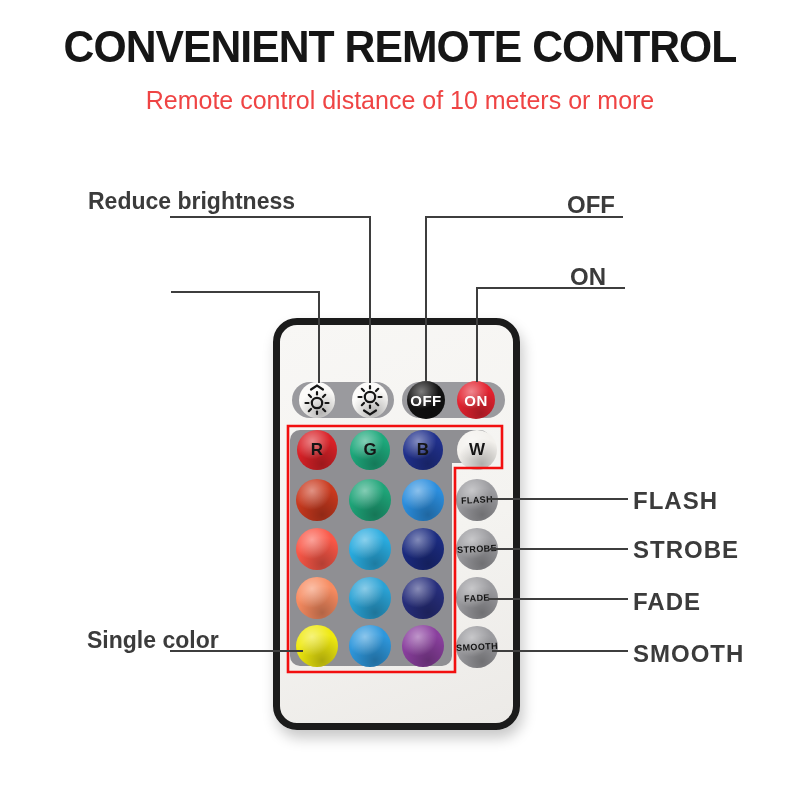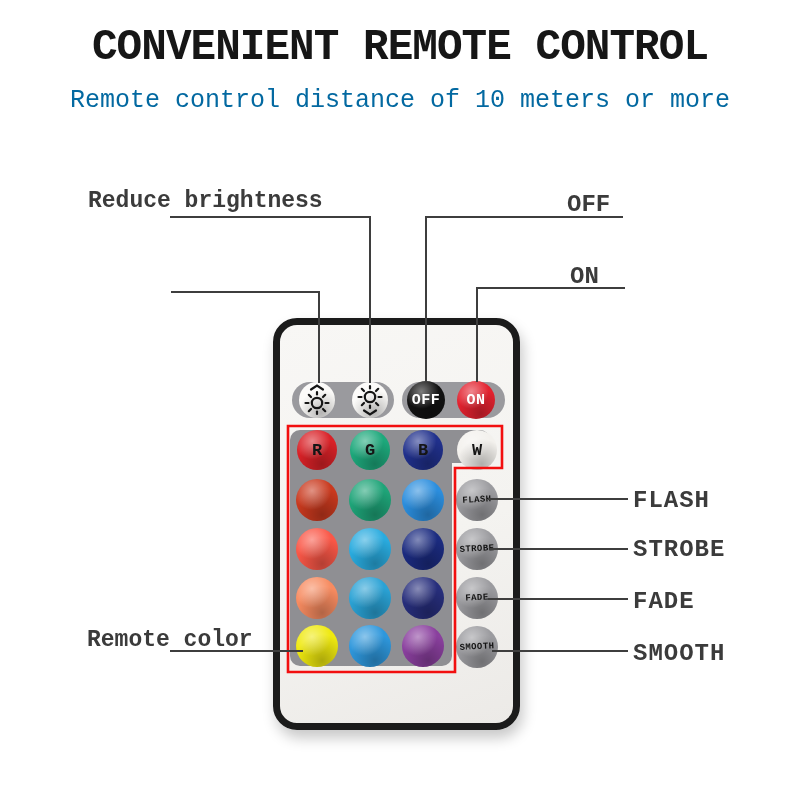--- a/index.html
+++ b/index.html
@@ -1,28 +1,28 @@
 <!DOCTYPE html>
 <html><head>
 <meta charset="utf-8">
 <style>
   html,body{margin:0;padding:0;background:#ffffff;}
   .canvas{
     position:relative;width:800px;height:800px;background:#ffffff;overflow:hidden;
-    font-family:Liberation Mono, monospace;
+    font-family:Liberation Sans, sans-serif;
     border-radius:7px;
   }
   .title{
     position:absolute;left:0;top:22px;width:800px;text-align:center;
     font-size:44px;font-weight:800;letter-spacing:-1px;color:#161616;
     transform:scaleX(.97);transform-origin:center;
   }
   .subtitle{
     position:absolute;left:0;top:86px;width:800px;text-align:center;
-    font-size:25px;font-weight:400;color:#0369a1;
+    font-size:25px;font-weight:400;color:#ef4444;
   }
   .callout{
     position:absolute;font-weight:700;color:#3b3b3b;font-size:23px;white-space:nowrap;z-index:40;text-align:center;
   }
   .callout.right{font-size:24px;letter-spacing:1px;}
   .hline,.vline{position:absolute;background:#3e3e3e;z-index:30;}
   .hline{height:2px;}
   .vline{width:2px;}
   .remote{
     position:absolute;left:273px;top:318px;width:233px;height:398px;
@@ -57,21 +57,21 @@
   <div class="title">CONVENIENT REMOTE CONTROL</div>
   <div class="subtitle">Remote control distance of 10 meters or more</div>
 
   <div class="callout" style="left:88px;top:188px;">Reduce brightness</div>
   <div class="callout" style="left:567px;top:191px;font-size:24px;">OFF</div>
   <div class="callout" style="left:570px;top:263px;font-size:24px;">ON</div>
   <div class="callout right" style="left:633px;top:487px;">FLASH</div>
   <div class="callout right" style="left:633px;top:536px;">STROBE</div>
   <div class="callout right" style="left:633px;top:588px;">FADE</div>
   <div class="callout right" style="left:633px;top:640px;">SMOOTH</div>
-  <div class="callout" style="left:87px;top:627px;">Remote color</div>
+  <div class="callout" style="left:87px;top:627px;">Single color</div>
 
   <div class="hline" style="left:170px;top:216px;width:201px;"></div>
   <div class="vline" style="left:369px;top:216px;height:167px;"></div>
   <div class="hline" style="left:171px;top:291px;width:149px;"></div>
   <div class="vline" style="left:318px;top:291px;height:92px;"></div>
   <div class="hline" style="left:425px;top:216px;width:198px;"></div>
   <div class="vline" style="left:425px;top:216px;height:166px;"></div>
   <div class="hline" style="left:476px;top:287px;width:149px;"></div>
   <div class="vline" style="left:476px;top:287px;height:95px;"></div>
   <div class="hline" style="left:488px;top:498px;width:140px;"></div>

